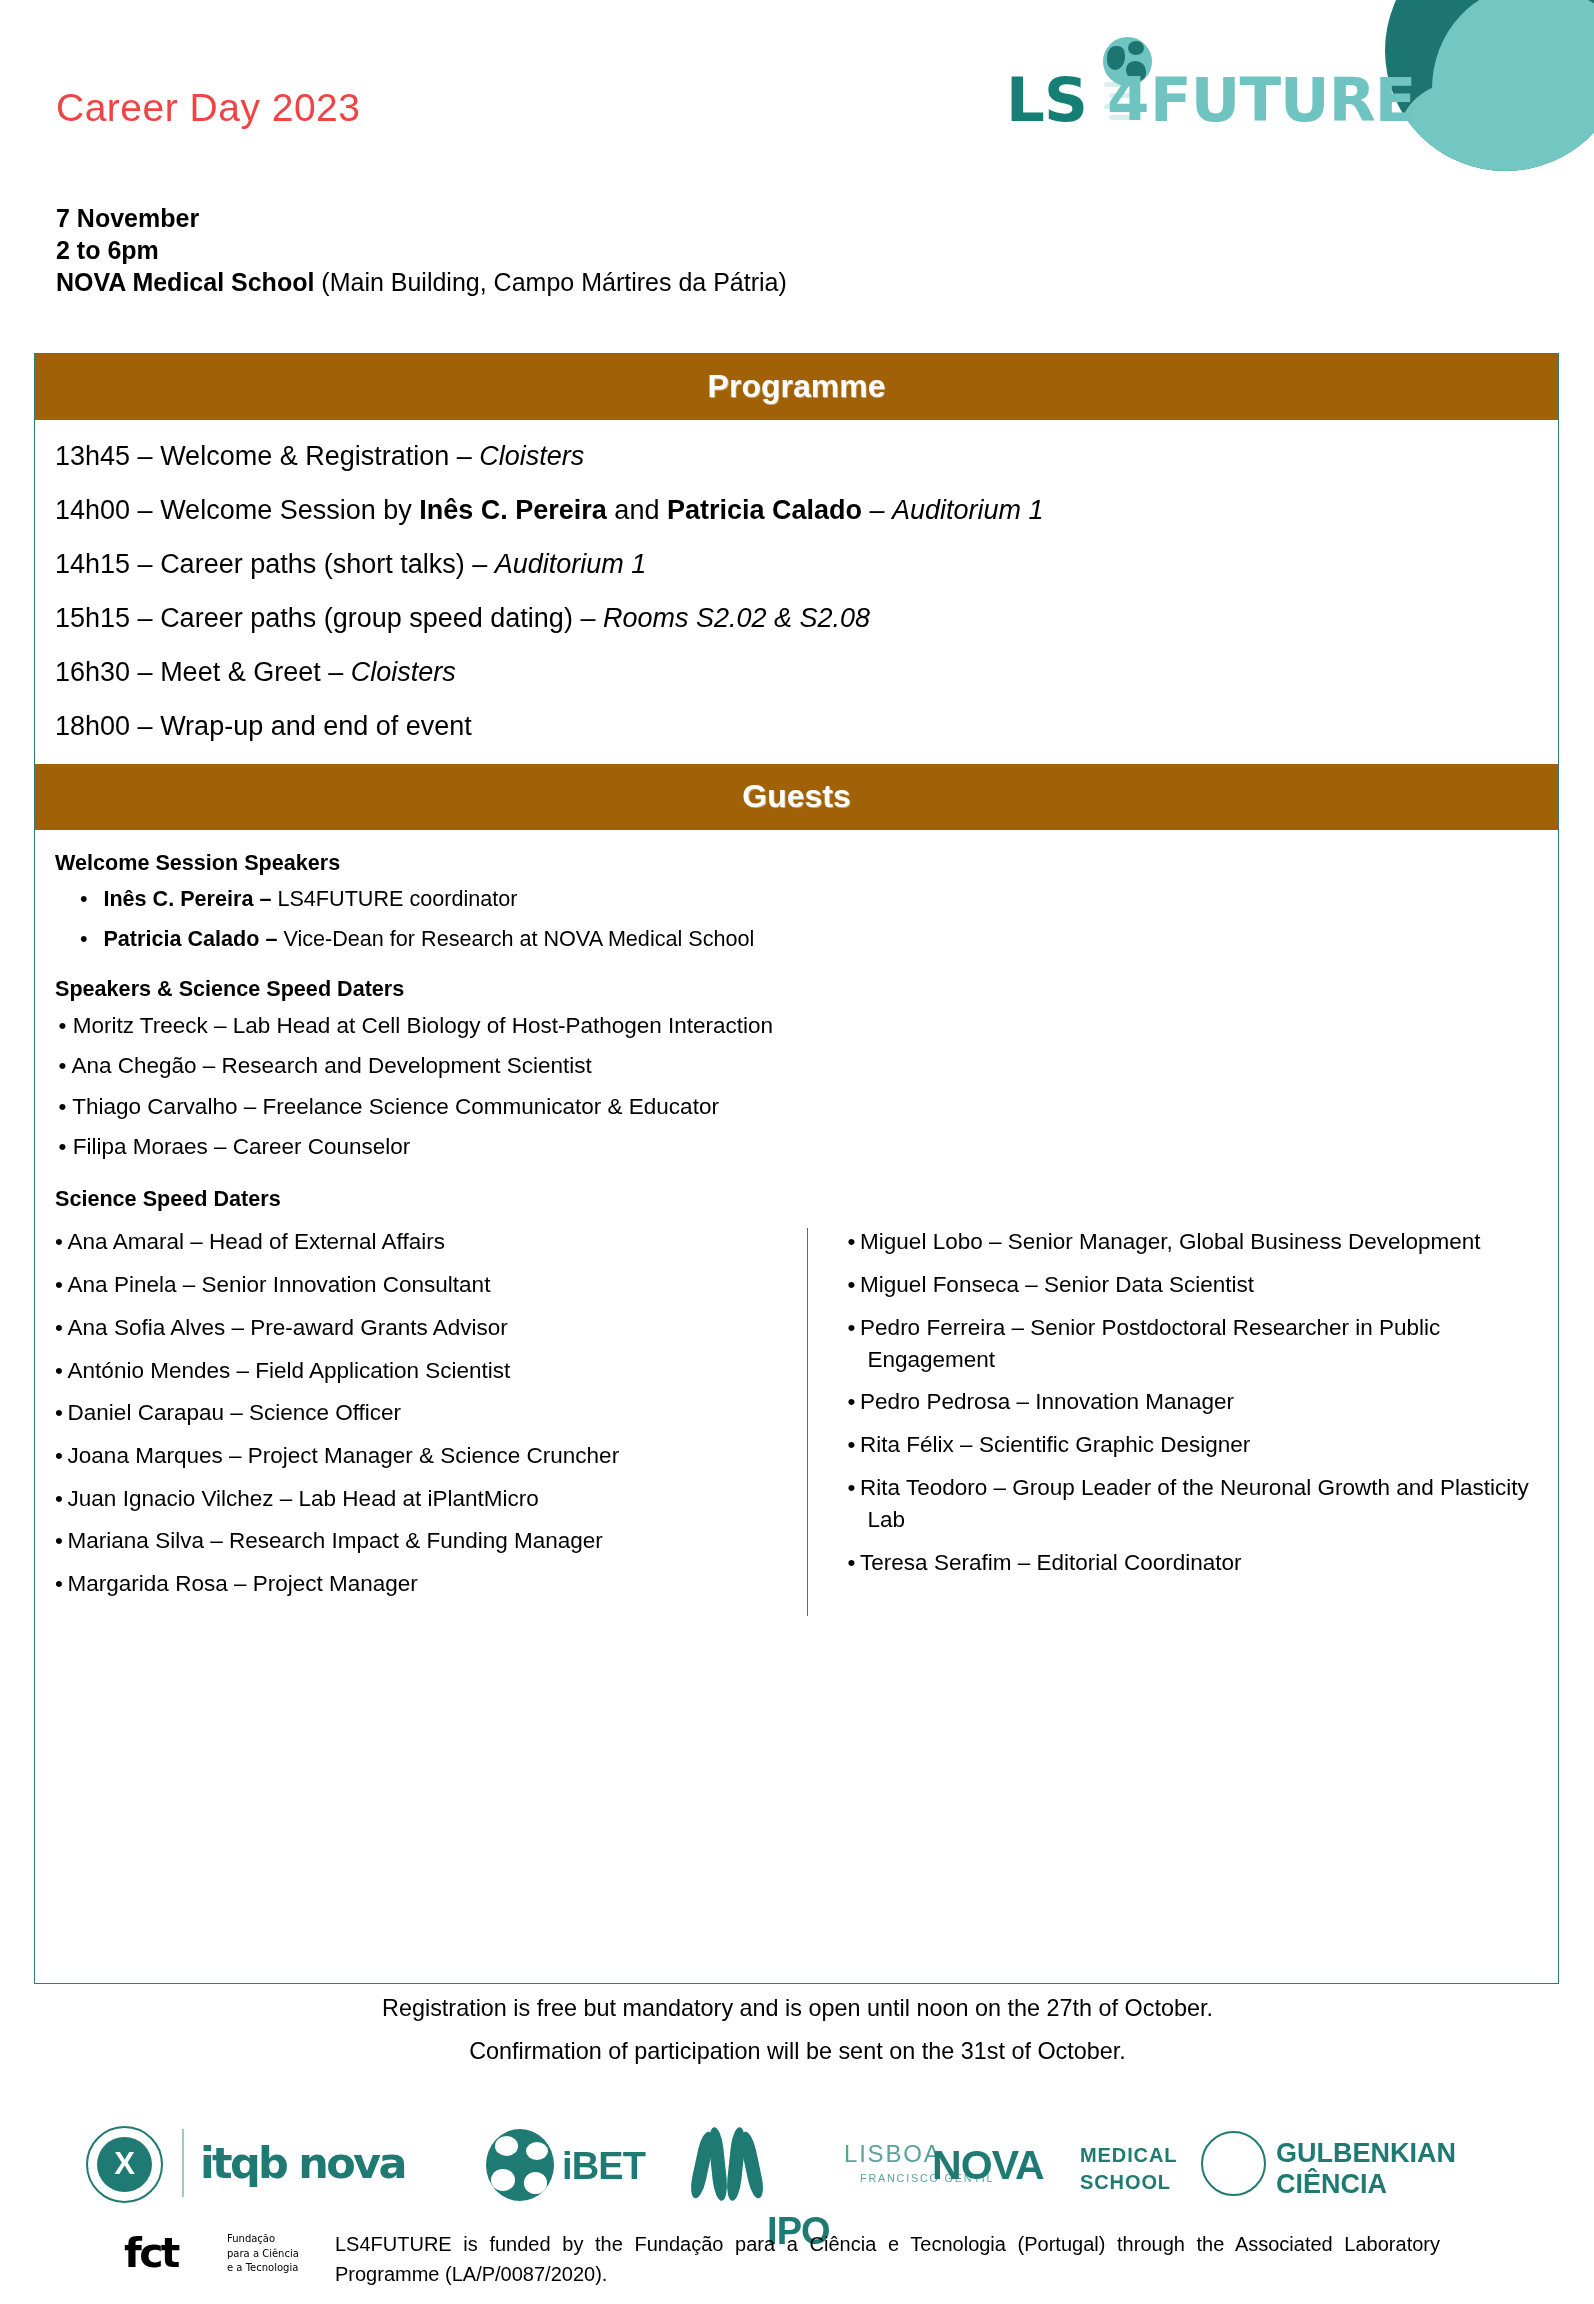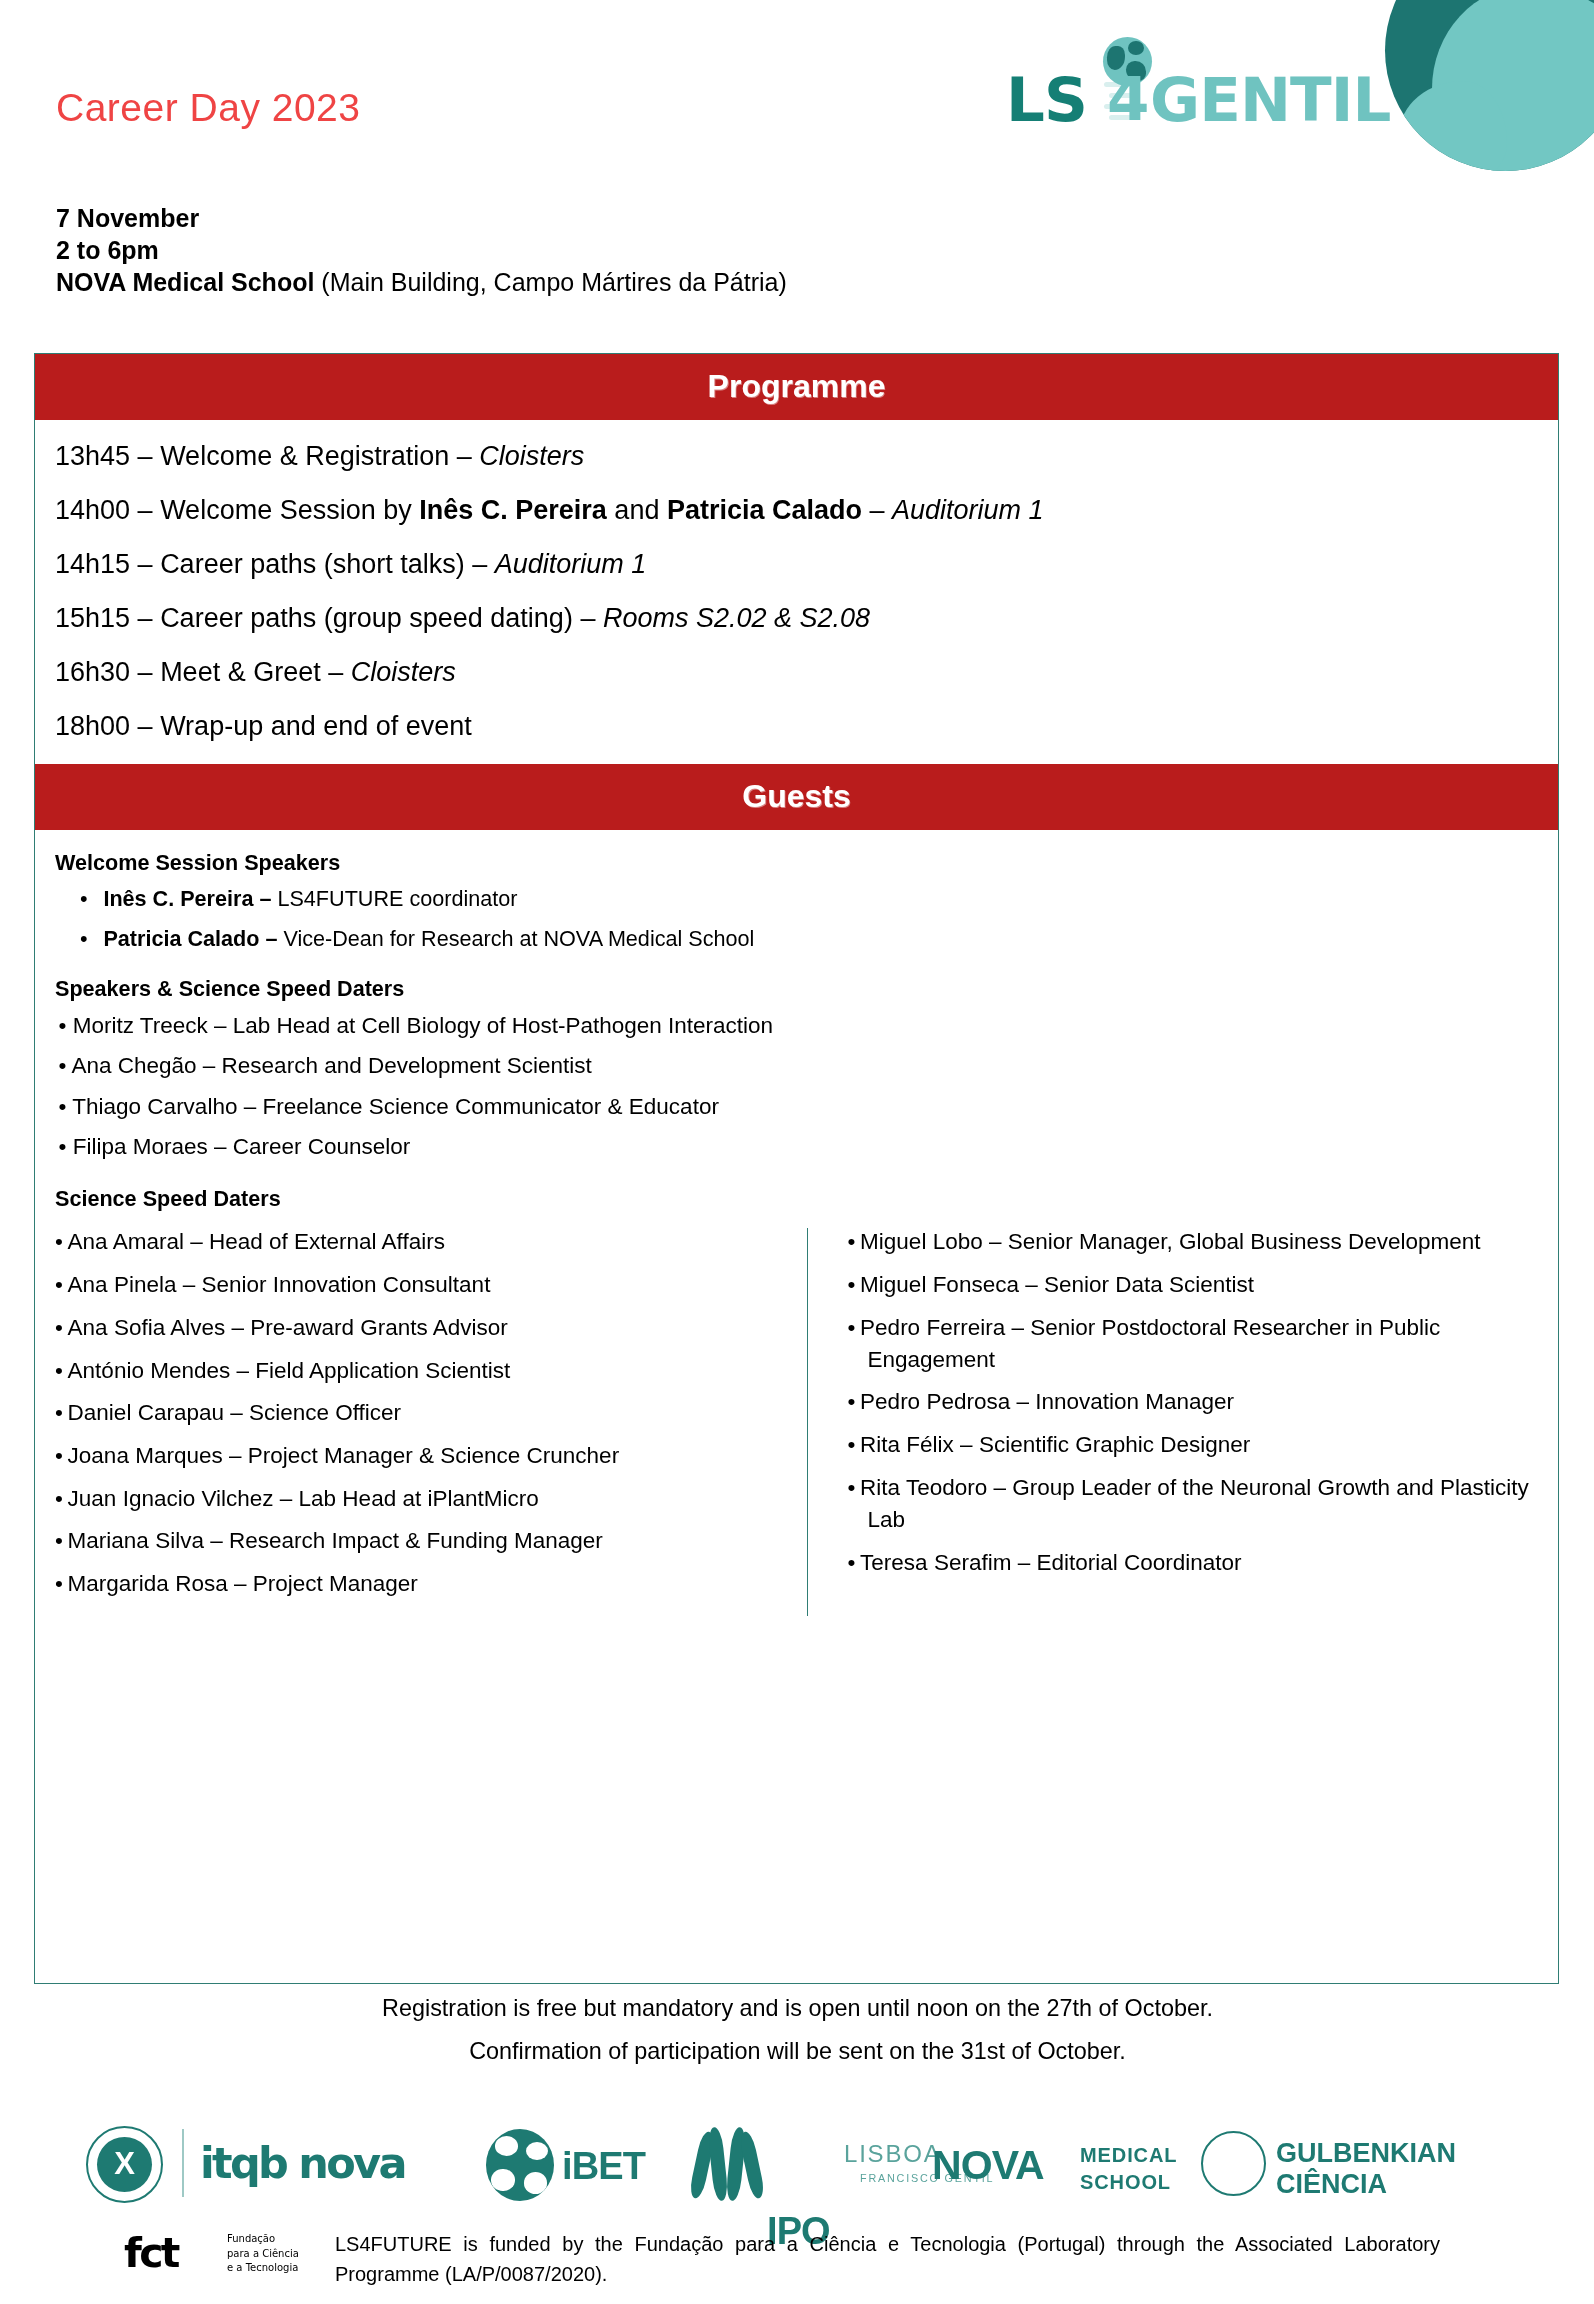--- a/index.html
+++ b/index.html
@@ -42,21 +42,21 @@
   .logo .g3{left:23.4px;top:23.4px;width:20px;height:20px;border-radius:45% 55% 40% 60%;}
 
   
   .meta{position:absolute;left:56px;top:205px;font-size:25px;line-height:1.07;}
   .meta div{margin-bottom:5.4px;white-space:nowrap;}
   .meta b{font-weight:bold;}
 
   
   .box{position:absolute;left:34px;top:353px;width:1525px;height:1631px;border:1.8px solid #2f7d74;box-sizing:border-box;background:#fff;}
 
-  .band{width:100%;background:#b91c1c;color:#ffffff;text-align:center;
+  .band{width:100%;background:#a16207;color:#ffffff;text-align:center;
     font-size:32px;font-weight:bold;line-height:1;padding:16px 0 18px;box-sizing:border-box;
     text-shadow:0.9px 0.9px 0 rgba(255,255,255,.45);}
 
   
   .programme{padding:23.4px 0 16px 20px;}
   .prog-item{font-size:27px;line-height:1.0;margin:0 0 27px 0;white-space:nowrap;}
   .prog-item:last-child{margin-bottom:7.2px;}
   .prog-item b{font-weight:bold;}
   .prog-item i{font-style:italic;}
 
@@ -146,21 +146,21 @@
         <span style="top:36px;left:9px;width:23.4px"></span>
       <span style="top:47px"></span>
         <span style="top:58px;left:9px;width:23.4px"></span>
     </div>
     <div class="globe-sm">
       <i class="g1"></i>
         <i class="g2"></i>
         <i class="g3"></i>
     </div>
     <div class="four">4</div>
-    <div class="future">GENTIL</div>
+    <div class="future">FUTURE</div>
   </div>
 </div>
 
 <div class="meta">
   <div><b>7 November</b></div>
   <div><b>2 to 6pm</b></div>
   <div><b>NOVA Medical School</b><span> (Main Building, Campo Mártires da Pátria)</span></div>
 </div>
 
 <div class="box">

